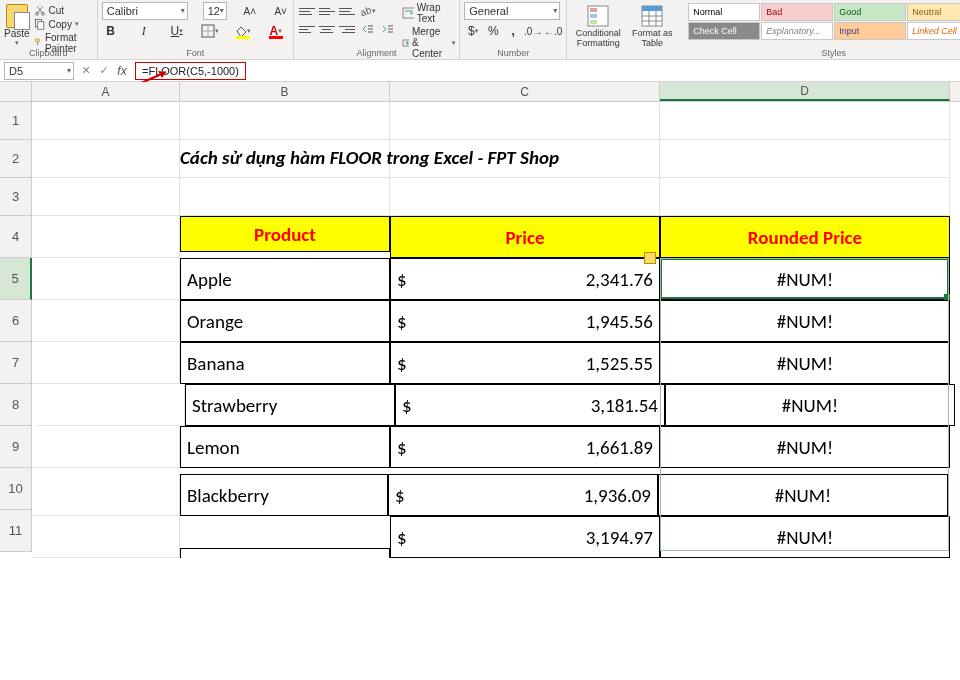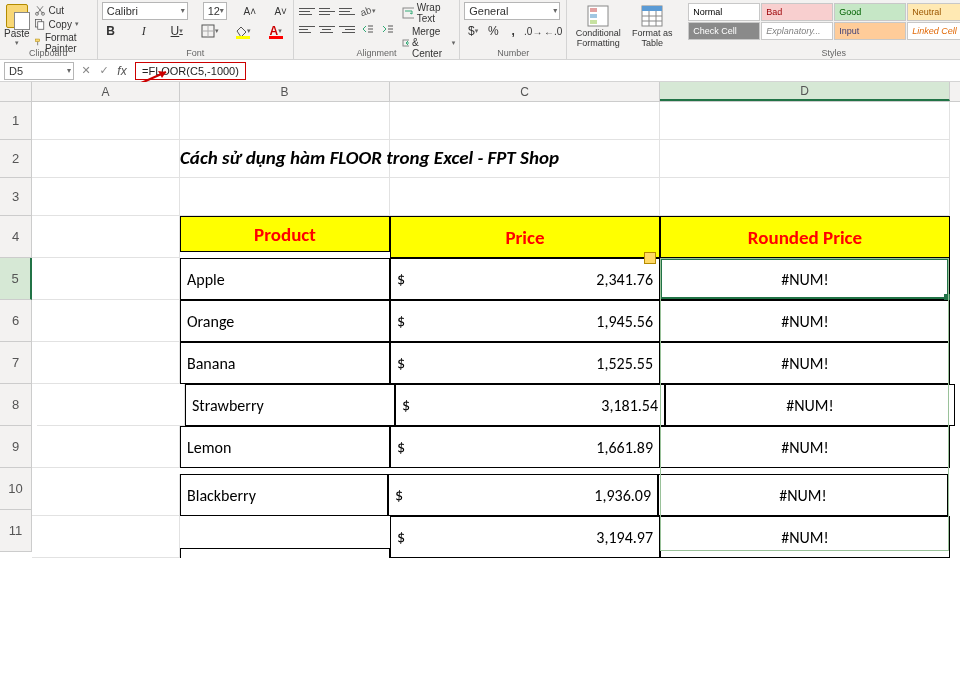--- a/index.html
+++ b/index.html
@@ -119,21 +119,21 @@
   .rowhead{border-right:1px solid #ccc;border-bottom:1px solid #ccc;display:flex;align-items:center;justify-content:center;font-size:13px;color:#555;background:#f3f2f1;}
   .rowhead.sel{background:#d6e8d5;border-right:2px solid #217346;}
   .cells{position:relative;flex:1;}
   .row{display:flex;}
   .cell{border-right:1px solid #e2e2e2;border-bottom:1px solid #e2e2e2;position:relative;font-family:Calibri,Arial,sans-serif;}
 
   
   .title-text{font-size:19px;font-weight:bold;font-style:italic;color:#000;padding:6px 0 0 0;white-space:nowrap;}
   .tbl-border{border:1px solid #000 !important;}
   .tbl-header{background:#ffff00;color:#ff0000;font-weight:bold;font-size:19px;text-align:center;display:flex;align-items:center;justify-content:center;}
-  .tbl-cell{font-size:16px;color:#000;display:flex;align-items:center;padding:0 6px;}
+  .tbl-cell{font-size:19px;color:#000;display:flex;align-items:center;padding:0 6px;}
   .price-cell{justify-content:space-between;}
   .round-cell{justify-content:center;}
 
   
   .sel-rect{position:absolute;border:2px solid #217346;pointer-events:none;}
   .sel-rect .handle{position:absolute;right:-3px;bottom:-3px;width:6px;height:6px;background:#217346;}
   
   .fill-rect{position:absolute;border:1px solid #9ac29a;pointer-events:none;}
   .tag-ico{position:absolute;width:12px;height:12px;background:#ffd966;border:1px solid #b58b00;}
 </style>

